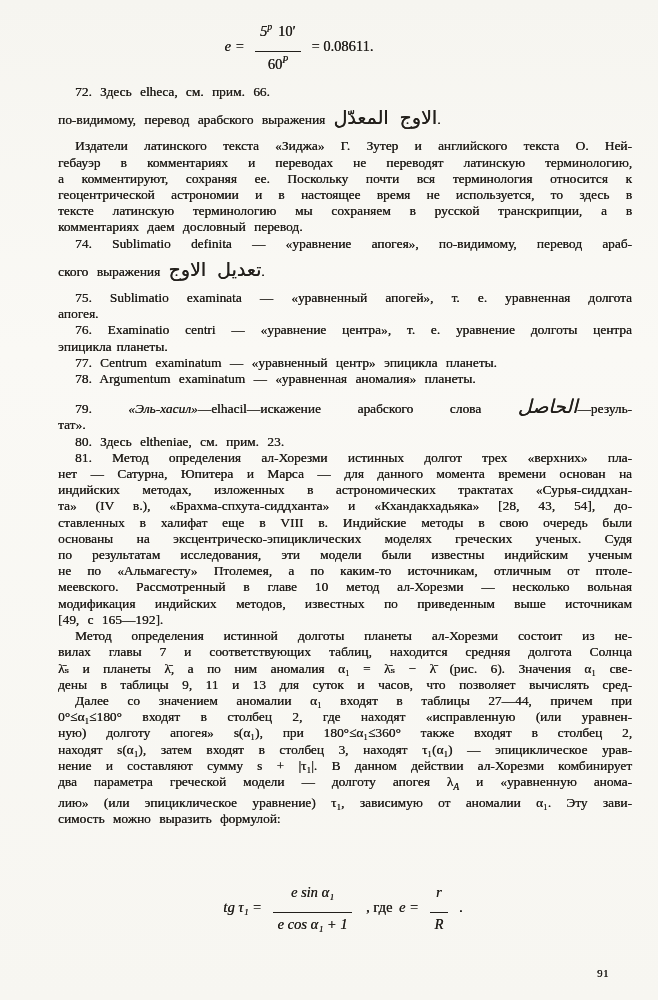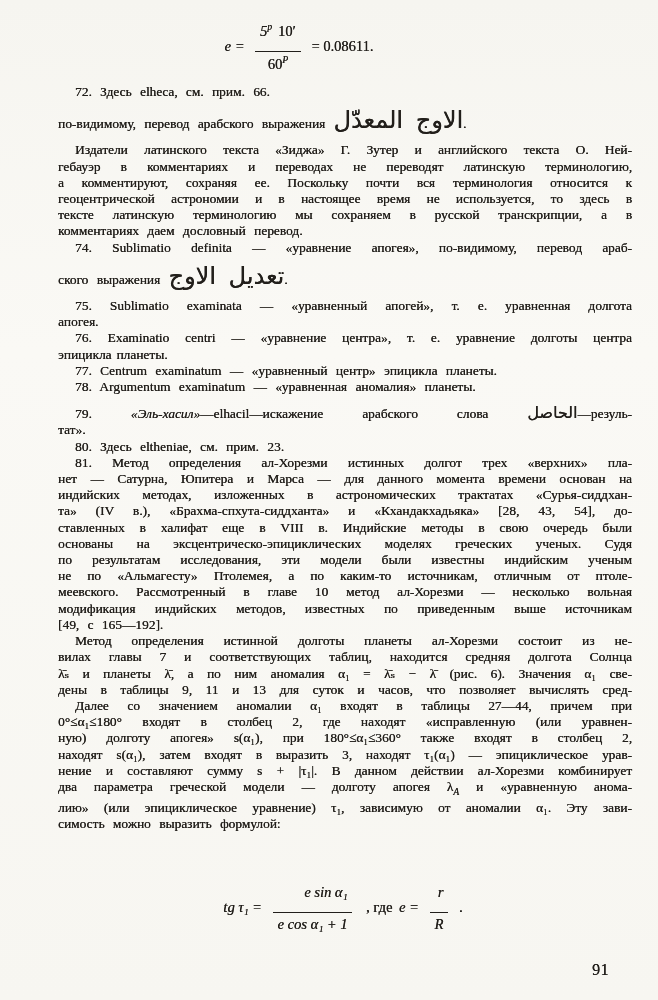--- a/index.html
+++ b/index.html
@@ -25,49 +25,49 @@
     word-spacing: 1.5px;
   }
   .line { text-align: justify; text-align-last: justify; }
   .line.last { text-align-last: left; }
   .line.indent { text-indent: 17px; }
   .line.tall { margin: 8px 0 10px; }
   .line.gap { margin-top: 10px; }
   .line.spread { word-spacing: 5px; }
   .line .arabic {
     font-family: "DejaVu Sans", sans-serif;
-    font-size: 24px; line-height: 1;
+    font-size: 19px; line-height: 1;
     letter-spacing: 0.5px;
   }
-  .line:not(.tall) .arabic { font-size: 16px; }
+  .line:not(.tall) .arabic { font-size: 19px; font-style: italic; }
   .line .it { font-style: italic; }
   .line sub { font-size: 9.5px; font-style: italic; }
   
   .formula {
     position: absolute; left: 0; width: 658px;
     text-align: center;
     font-size: 14.5px;
     white-space: nowrap;
   }
   .formula .it { font-style: italic; }
   .formula-top { top: 22px; transform: translateX(-30px); }
   .formula-bottom { top: 884px; transform: translateX(14px); }
   .frac {
     display: inline-block; vertical-align: middle;
     text-align: center; margin: 0 7px;
   }
-  .frac .num { display: block; padding: 0 5px 3px; text-align: right; }
+  .frac .num { display: block; padding: 0 5px 3px; }
   .frac .den { display: block; border-top: 1.3px solid #221f1b; padding: 3px 5px 0; margin-top: 8px; }
   .formula sup { font-size: 9.5px; font-style: italic; }
   .formula .sp { margin-left: 6px; }
   .formula .word { font-style: normal; margin: 0 3px; }
   
   .page-number {
     position: absolute; right: 49px; bottom: 21px;
-    font-size: 16px; letter-spacing: 0.5px;
+    font-size: 11px; letter-spacing: 0.5px;
   }
 </style>
 </head>
 <body>
 
 <div class="page">
 
   <div class="formula formula-top">
     <span class="it">e =</span>
     <span class="frac">
@@ -108,21 +108,21 @@
       <div class="line"><span>меевского. Рассмотренный в главе 10 метод ал-Хорезми — несколько вольная</span></div>
       <div class="line"><span>модификация индийских методов, известных по приведенным выше источникам</span></div>
       <div class="line last spread"><span>[49, с 165—192].</span></div>
       <div class="line indent"><span>Метод определения истинной долготы планеты ал-Хорезми состоит из не-</span></div>
       <div class="line"><span>вилах главы 7 и соответствующих таблиц, находится средняя долгота Солнца</span></div>
       <div class="line"><span>λ̄ₛ и планеты λ̄, а по ним аномалия α₁ = λ̄ₛ − λ̄ (рис. 6). Значения α₁ све-</span></div>
       <div class="line"><span>дены в таблицы 9, 11 и 13 для суток и часов, что позволяет вычислять сред-</span></div>
       <div class="line indent"><span>Далее со значением аномалии α₁ входят в таблицы 27—44, причем при</span></div>
       <div class="line"><span>0°≤α₁≤180° входят в столбец 2, где находят «исправленную (или уравнен-</span></div>
       <div class="line"><span>ную) долготу апогея» s(α₁), при 180°≤α₁≤360° также входят в столбец 2,</span></div>
-      <div class="line"><span>находят s(α₁), затем входят в выразить 3, находят τ₁(α₁) — эпициклическое урав-</span></div>
+      <div class="line"><span>находят s(α₁), затем входят в столбец 3, находят τ₁(α₁) — эпициклическое урав-</span></div>
       <div class="line"><span>нение и составляют сумму s + |τ₁|. В данном действии ал-Хорезми комбинирует</span></div>
       <div class="line"><span>два параметра греческой модели — долготу апогея λ</span><sub>A</sub><span> и «уравненную анома-</span></div>
       <div class="line"><span>лию» (или эпициклическое уравнение) τ₁, зависимую от аномалии α₁. Эту зави-</span></div>
       <div class="line last spread"><span>симость можно выразить формулой:</span></div>
     </div>
 
   <div class="formula formula-bottom">
     <span class="it">tg τ₁ =</span>
     <span class="frac">
       <span class="num it">e sin α₁</span>

